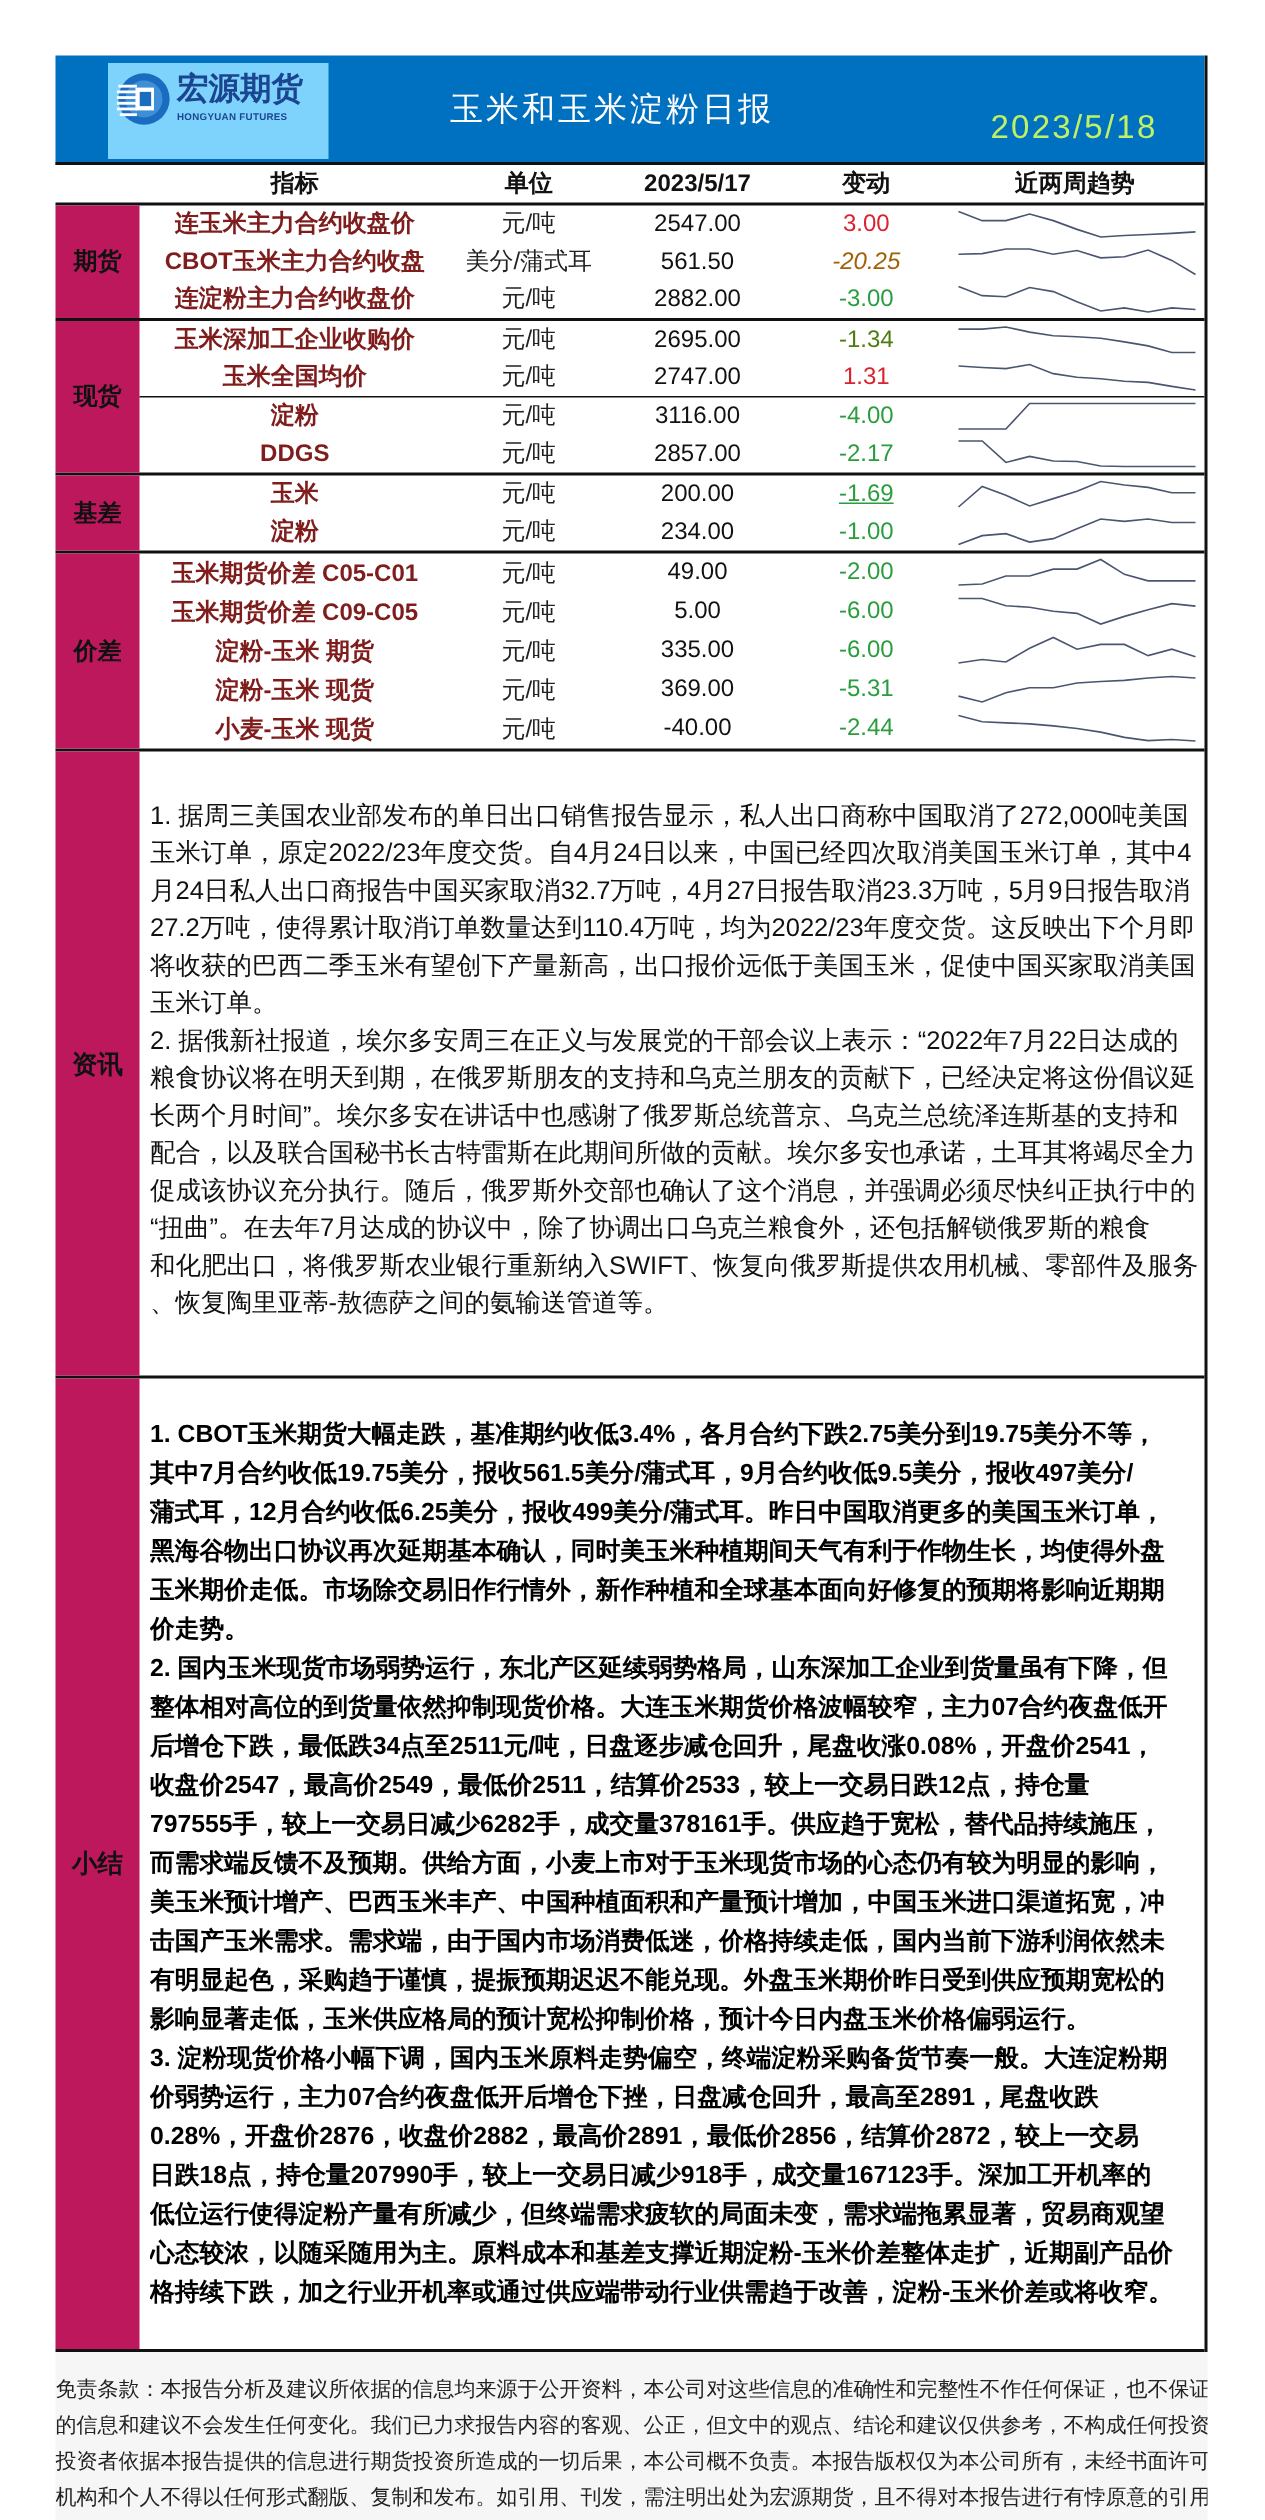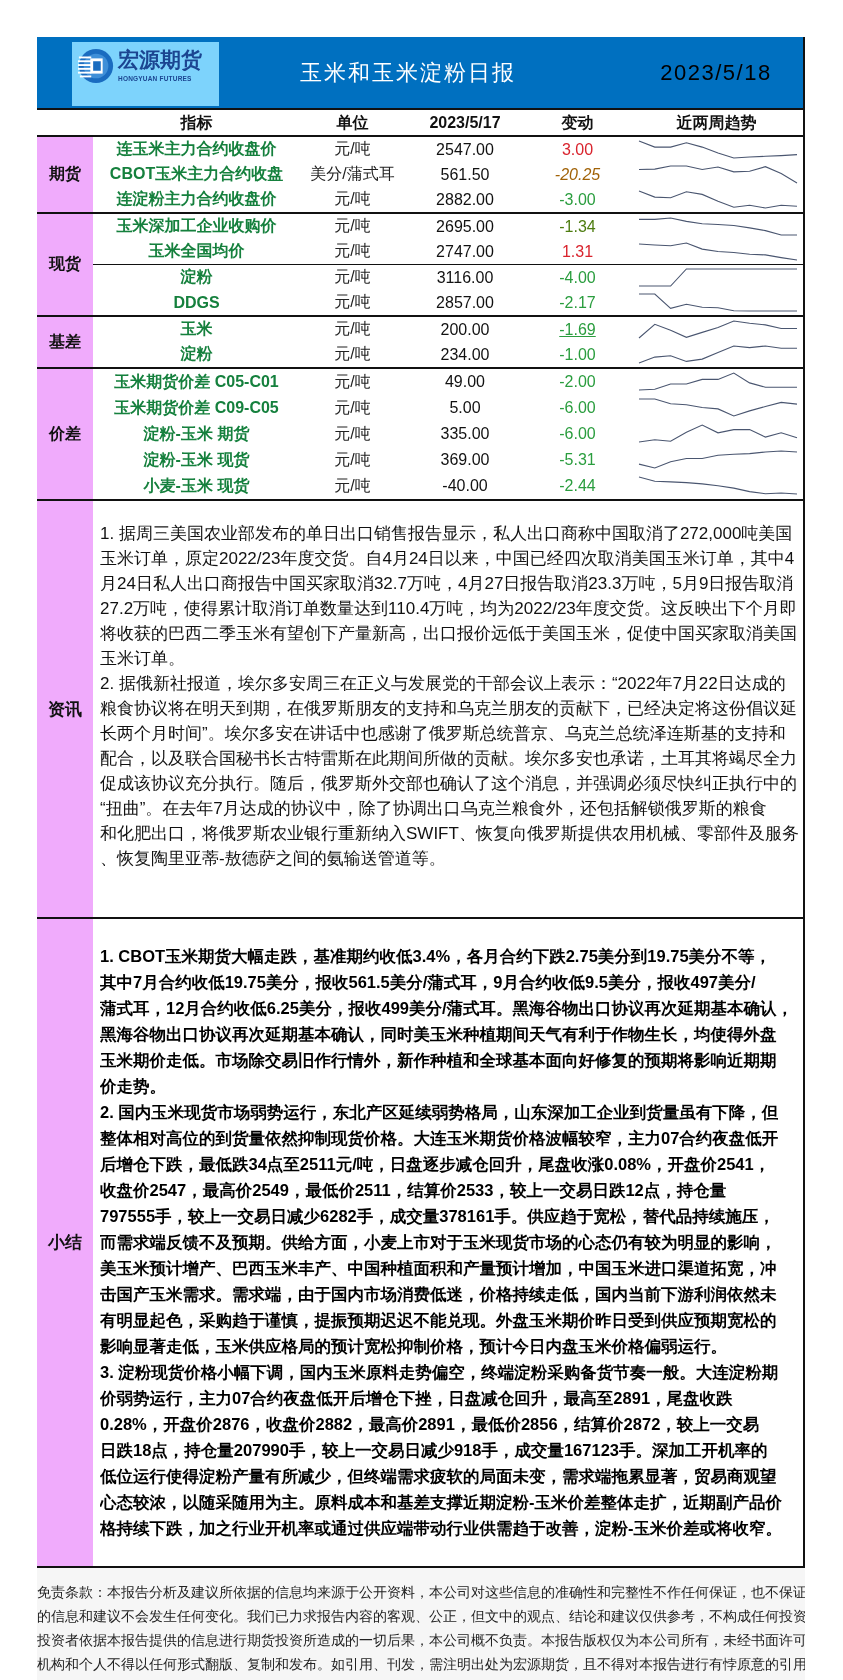--- a/index.html
+++ b/index.html
@@ -9,48 +9,48 @@
 
   .report { position: absolute; left: 37px; top: 37px; width: 768px; border-right: 2px solid #111; }
 
   
   .banner { position: relative; height: 73px; background: #0070c0; border-bottom: 2px solid #111; }
   .logo { position: absolute; left: 3px; top: 5px; width: 147px; height: 64px; background: #7dd3fc; margin-left: 32px; }
   .logo-icon { position: absolute; left: 5px; top: 5px; width: 38px; height: 38px; }
   .logo-cn { position: absolute; left: 46px; top: 5px; font-size: 21px; font-weight: bold; color: #1b4591; letter-spacing: 0px; line-height: 26px; white-space: nowrap; }
   .logo-en { position: absolute; left: 46px; top: 33px; font-size: 6.5px; font-weight: bold; color: #1b4591; letter-spacing: 0.2px; white-space: nowrap; }
   .title { position: absolute; left: 261px; top: 0; width: 220px; height: 71px; line-height: 71px; text-align: center; color: #fff; font-size: 22px; letter-spacing: 2px; white-space: nowrap; }
-  .date { position: absolute; left: 614px; top: 0; width: 130px; height: 58px; line-height: 71px; text-align: center; color: #000000; font-size: 22px; letter-spacing: 1.5px; white-space: nowrap; }
+  .date { position: absolute; left: 614px; top: 12px; width: 130px; height: 58px; line-height: 71px; text-align: center; color: #bef264; font-size: 22px; letter-spacing: 1.5px; white-space: nowrap; }
 
   
   .hdr { display: flex; height: 27px; border-bottom: 2px solid #111; background: #fff; }
   .hdr .cat { width: 56px; }
   .grid { display: grid; grid-template-columns: 207px 105px 120px 105px 173px; width: 710px; }
   .hdr .c { height: 33px; line-height: 25px; text-align: center; font-weight: bold; font-size: 16px; white-space: nowrap; }
 
   .section { display: flex; border-bottom: 2px solid #111; }
-  .section .cat { width: 56px; background: #f0abfc; display: flex; align-items: center; justify-content: center; font-weight: bold; font-size: 16px; color: #111; }
+  .section .cat { width: 56px; background: #be185d; display: flex; align-items: center; justify-content: center; font-weight: bold; font-size: 16px; color: #111; }
   .rows { width: 710px; }
   .row { height: 25px; }
   .row.tall { height: 26px; }
   .row.thin { height: 26px; border-bottom: 1px solid #111; }
   .row .c { height: 100%; display: flex; align-items: center; justify-content: center; font-size: 16px; white-space: nowrap; overflow: hidden; }
-  .row .ind { font-weight: bold; color: #15803d; }
+  .row .ind { font-weight: bold; color: #7f1d1d; }
   .row .unit { color: #222; }
   .row .val { color: #111; }
   .row .chg { color: #2a9d3e; }
   .row .trend { justify-content: flex-start; }
   .row .trend svg { display: block; margin-left: 9px; width: 158px; height: 25px; overflow: visible; }
   .row.tall .trend svg, .row.thin .trend svg { height: 26px; }
 
   
   .news { height: 418px; }
   .summary { height: 649px; }
   .textblock { width: 710px; padding-left: 7px; overflow: hidden; }
-  .news .textblock { padding-top: 20px; }
+  .news .textblock { padding-top: 30px; }
   .summary .textblock { padding-top: 24px; }
   .line { white-space: nowrap; overflow: hidden; width: 703px; }
   .news .line { font-size: 17px; line-height: 25px; color: #111; }
   .summary .line { font-size: 16.5px; line-height: 26px; font-weight: bold; color: #000; }
   .section .cat.big { font-size: 17px; }
 
   
   .disclaimer { position: absolute; left: 37px; top: 1568px; width: 768px; height: 120px; background: #f6f6f6; padding-top: 12px; }
   .disclaimer .dline { font-size: 14px; line-height: 24px; color: #222; white-space: nowrap; overflow: hidden; }
 </style>
@@ -290,21 +290,21 @@
         <div class="line">和化肥出口，将俄罗斯农业银行重新纳入SWIFT、恢复向俄罗斯提供农用机械、零部件及服务</div>
         <div class="line">、恢复陶里亚蒂-敖德萨之间的氨输送管道等。</div>
       </div>
     </div>
 
     <div class="section summary">
       <div class="cat big">小结</div>
       <div class="textblock">
         <div class="line">1. CBOT玉米期货大幅走跌，基准期约收低3.4%，各月合约下跌2.75美分到19.75美分不等，</div>
         <div class="line">其中7月合约收低19.75美分，报收561.5美分/蒲式耳，9月合约收低9.5美分，报收497美分/</div>
-        <div class="line">蒲式耳，12月合约收低6.25美分，报收499美分/蒲式耳。黑海谷物出口协议再次延期基本确认，</div>
+        <div class="line">蒲式耳，12月合约收低6.25美分，报收499美分/蒲式耳。昨日中国取消更多的美国玉米订单，</div>
         <div class="line">黑海谷物出口协议再次延期基本确认，同时美玉米种植期间天气有利于作物生长，均使得外盘</div>
         <div class="line">玉米期价走低。市场除交易旧作行情外，新作种植和全球基本面向好修复的预期将影响近期期</div>
         <div class="line">价走势。</div>
         <div class="line">2. 国内玉米现货市场弱势运行，东北产区延续弱势格局，山东深加工企业到货量虽有下降，但</div>
         <div class="line">整体相对高位的到货量依然抑制现货价格。大连玉米期货价格波幅较窄，主力07合约夜盘低开</div>
         <div class="line">后增仓下跌，最低跌34点至2511元/吨，日盘逐步减仓回升，尾盘收涨0.08%，开盘价2541，</div>
         <div class="line">收盘价2547，最高价2549，最低价2511，结算价2533，较上一交易日跌12点，持仓量</div>
         <div class="line">797555手，较上一交易日减少6282手，成交量378161手。供应趋于宽松，替代品持续施压，</div>
         <div class="line" ata-name="summary-line">而需求端反馈不及预期。供给方面，小麦上市对于玉米现货市场的心态仍有较为明显的影响，</div>
         <div class="line">美玉米预计增产、巴西玉米丰产、中国种植面积和产量预计增加，中国玉米进口渠道拓宽，冲</div>

